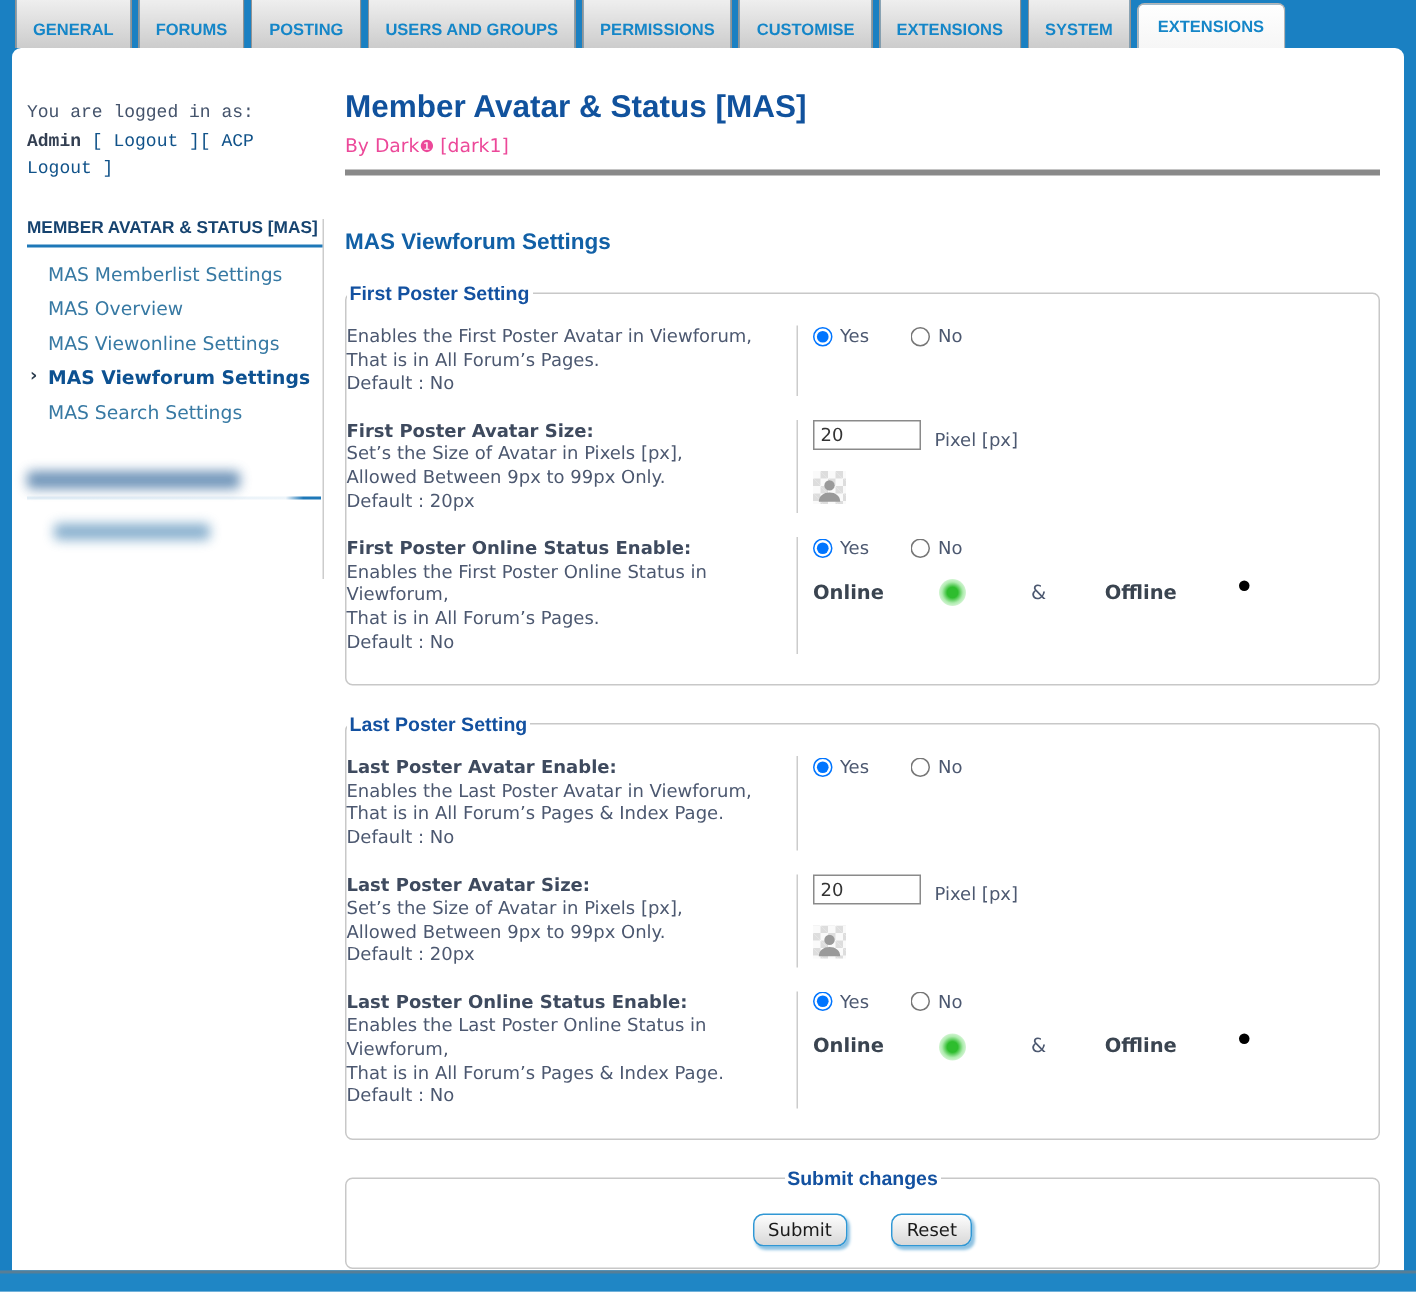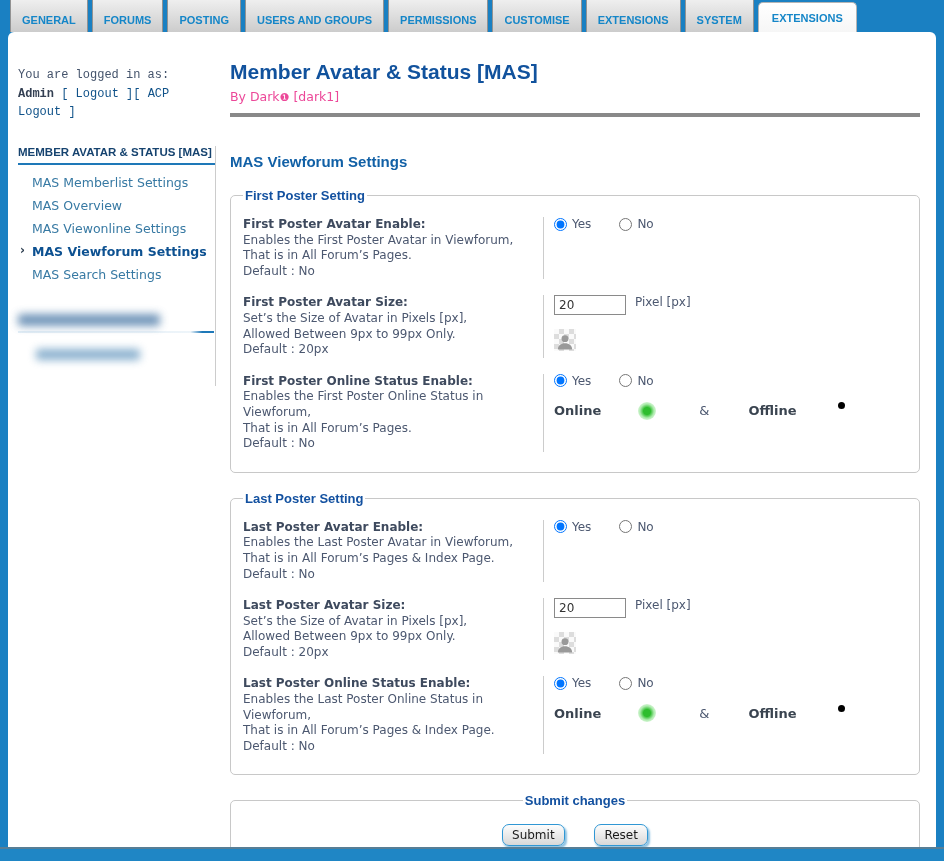--- a/index.html
+++ b/index.html
@@ -115,40 +115,40 @@
   .section-heading {
     margin-top: 36px;
     font-family: "Liberation Sans", sans-serif;
     font-size: 15px; font-weight: bold; color: #1160a6;
   }
 
   fieldset {
     margin-top: 18px;
     border: 1px solid #c8c8c8;
     border-radius: 5px;
-    padding: 4px 12px 10px;
+    padding: 4px 0 10px;
   }
   legend {
     font-family: "Liberation Sans", sans-serif;
     font-weight: bold; font-size: 13px; color: #1351a0;
     padding: 0 2px;
   }
 
   dl { display: flex; margin: 10px 0 16px; }
   dl:last-child { margin-bottom: 10px; }
   dt { width: 300px; flex: 0 0 auto; padding-right: 10px; line-height: 1.3; }
   dt .label { font-weight: bold; color: #3e4a5e; }
   dt .desc, dt .default { color: #4c5870; }
   dd { flex: 1 1 auto; border-left: 1px solid #cccccc; padding-left: 10px; }
 
   .radio-row { display: flex; align-items: center; gap: 6px; }
   .radio-row label { display: flex; align-items: center; gap: 5px; margin-right: 22px; cursor: pointer; color: #4c5870; }
   .radio-row input { margin: 0; cursor: pointer; }
 
-  .size-row { display: flex; align-items: flex-start; }
+  .size-row { display: flex; align-items: flex-end; }
   .size-input {
     width: 72px; padding: 2px 4px;
     border: 1px solid #8a8a8a;
     font-family: "DejaVu Sans", sans-serif;
     font-size: 12px; color: #333;
   }
   .size-suffix { margin-left: 9px; }
 
   .avatar-preview {
     margin-top: 14px;
@@ -242,21 +242,20 @@
     </div>
     <div class="title-rule"></div>
 
     <div class="section-heading">MAS Viewforum Settings</div>
 
     <fieldset>
       <legend>First Poster Setting</legend>
 
       <dl>
         <dt>
-          <div class="label">First Poster Avatar Enable:</div>
           <div class="desc">Enables the First Poster Avatar in Viewforum,</div>
           <div class="desc">That is in All Forum’s Pages.</div>
           <div class="default">Default : No</div>
         </dt>
         <dd>
           <div class="radio-row">
             <label>
               <input type="radio" name="fpa_enable" checked="checked" style="">
               <span>Yes</span>
             </label>

